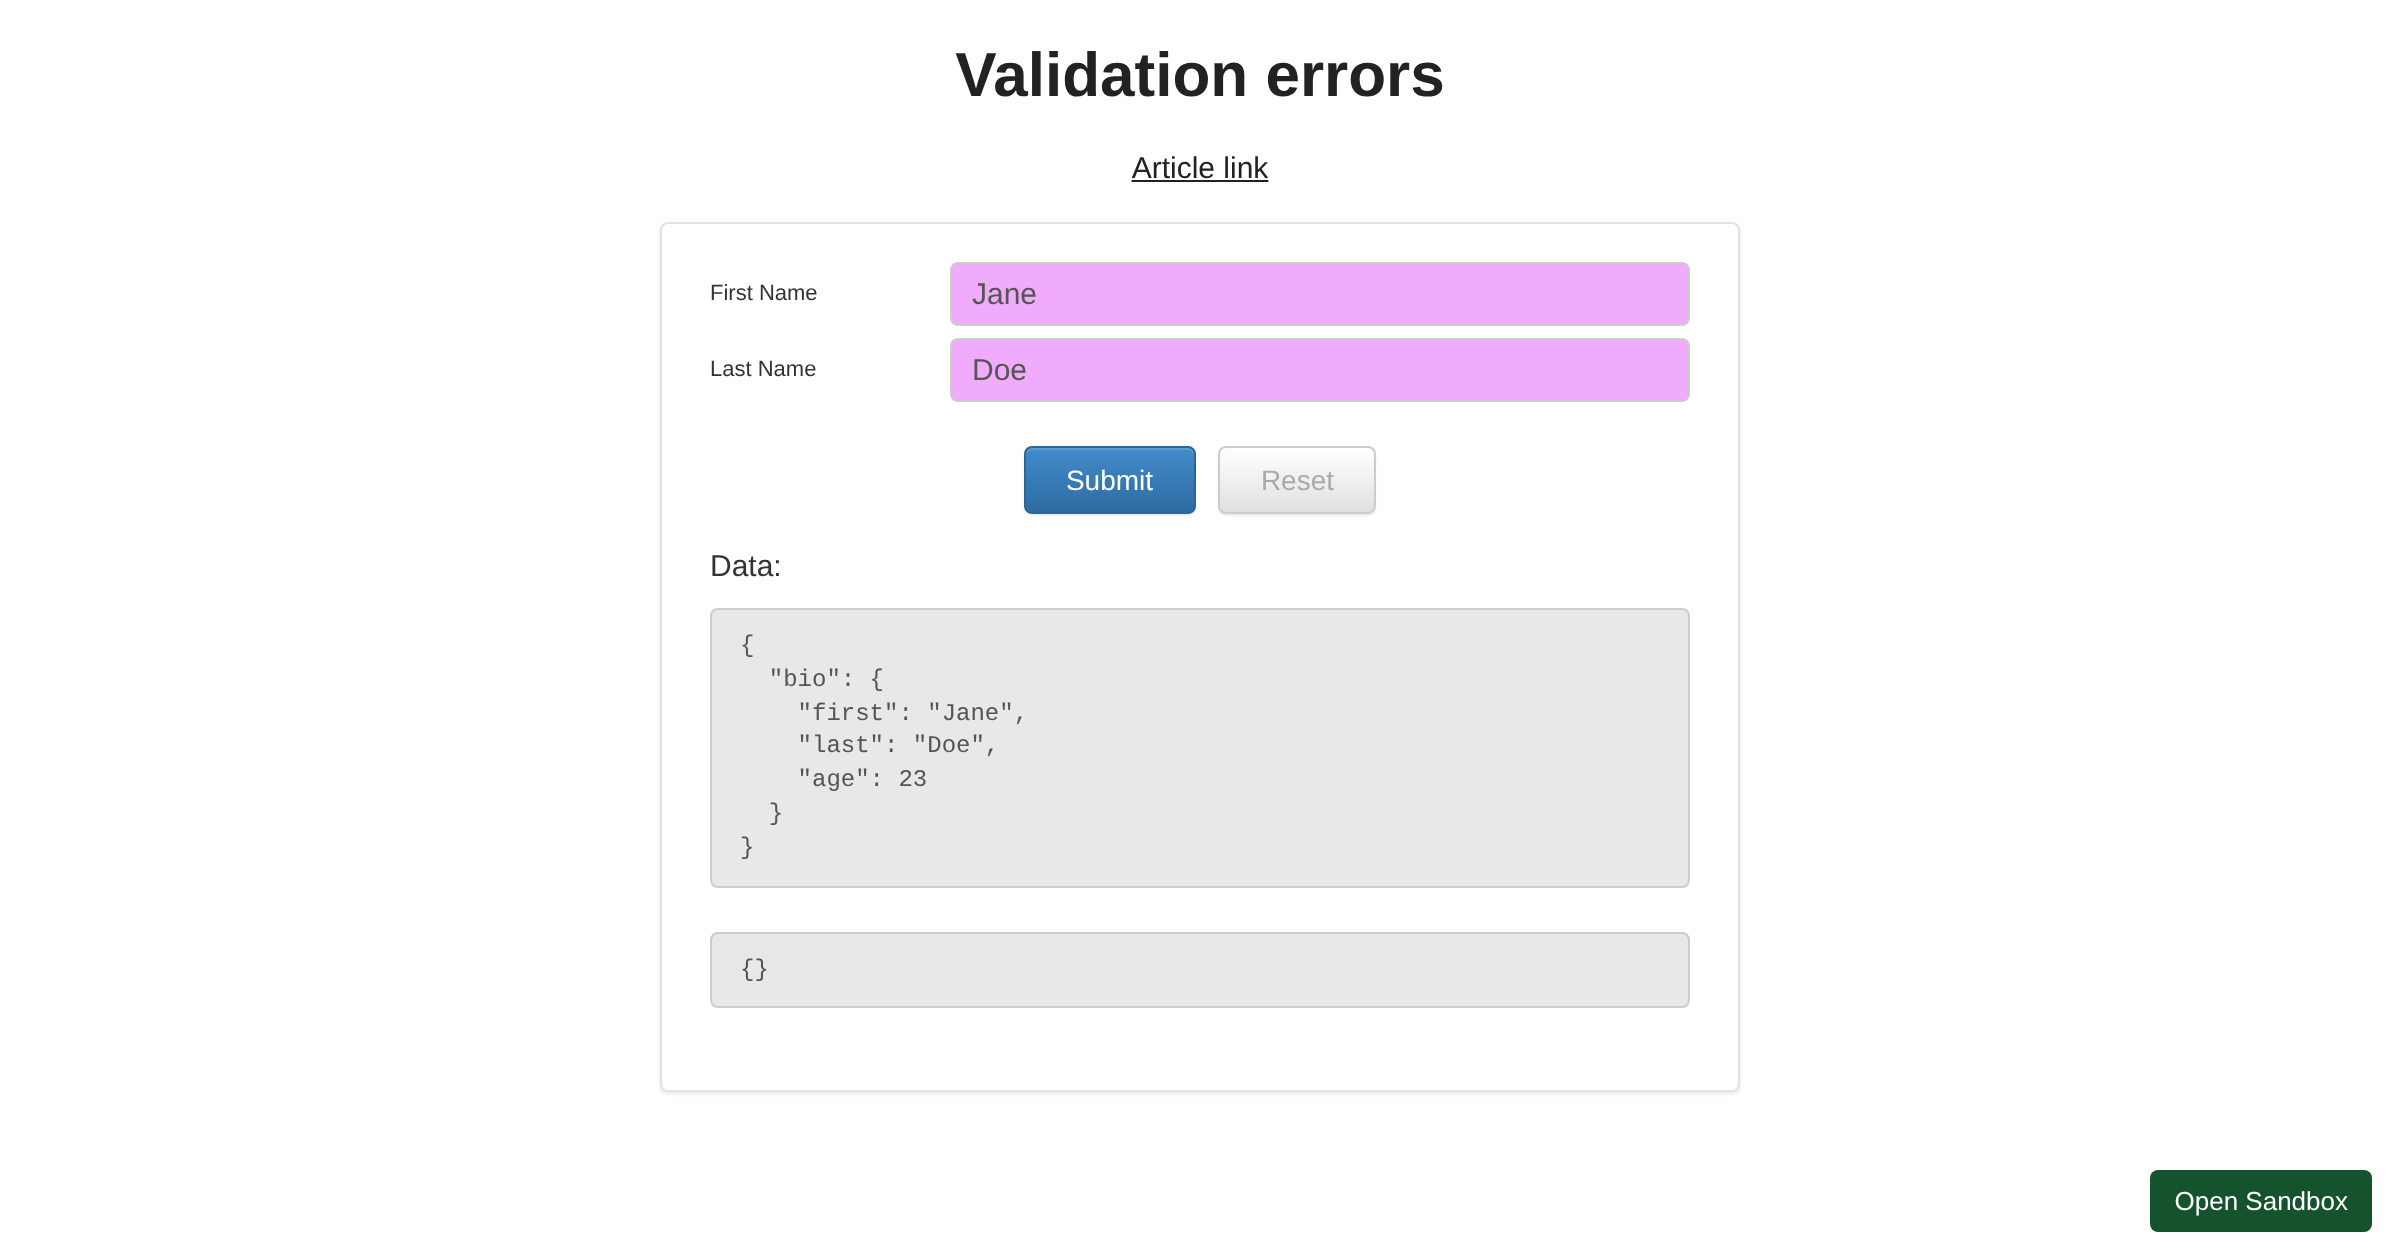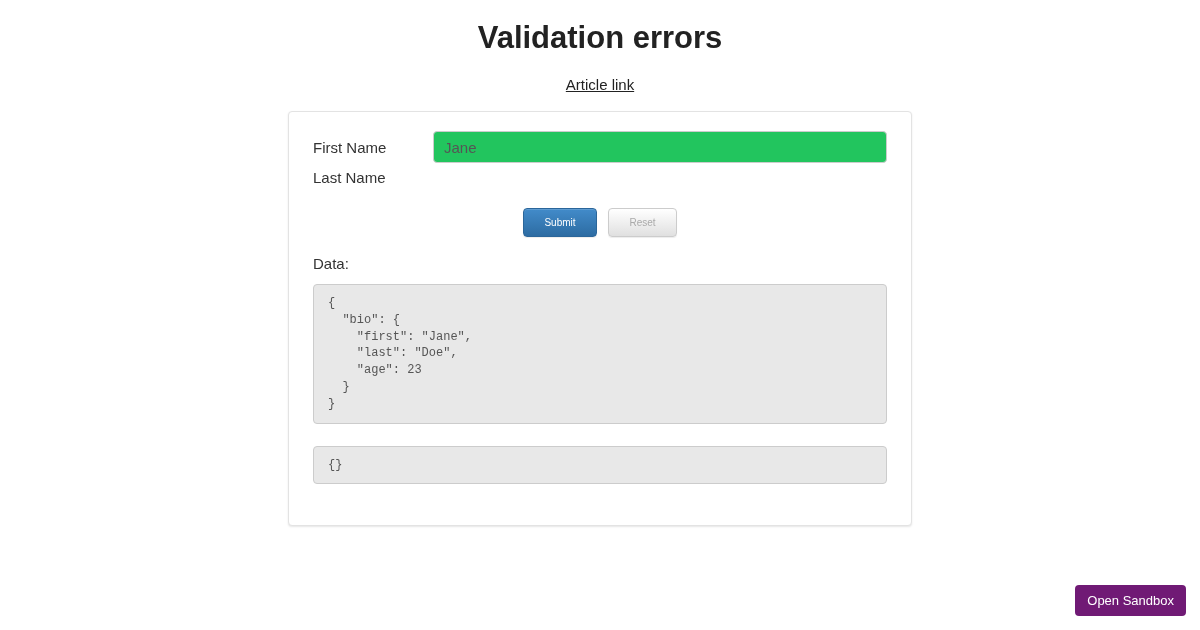--- a/index.html
+++ b/index.html
@@ -10,21 +10,21 @@
     body {
       font-family: "Helvetica Neue", Helvetica, Arial, sans-serif;
       font-size: 14px;
       color: #333;
       background: #fff;
       width: 1200px;
       height: 630px;
       position: relative;
     }
     .container {
-      width: 624px;
+      width: 540px;
       margin: 0 auto;
       text-align: center;
     }
     h1 {
       font-size: 31px;
       font-weight: 700;
       margin-top: 20px;
       margin-bottom: 10px;
       color: #222;
     }
@@ -43,43 +43,43 @@
       text-align: left;
       padding: 19px 24px;
     }
     .form-row {
       display: flex;
       align-items: center;
       margin-bottom: 6px;
     }
     .form-label {
       width: 120px;
-      font-size: 15px;
+      font-size: 11px;
       color: #333;
       padding-right: 10px;
     }
     .form-input {
       flex: 1;
       height: 32px;
       padding: 6px 10px;
       font-size: 15px;
       border: 1px solid #ccc;
       border-radius: 4px;
       color: #555;
-      background: #22c55e;
+      background: #f0abfc;
     }
     .button-row {
       text-align: center;
       margin-top: 22px;
       margin-bottom: 18px;
     }
     .btn {
       display: inline-block;
       padding: 8px 20px;
-      font-size: 10px;
+      font-size: 14px;
       border-radius: 4px;
       border: 1px solid transparent;
       cursor: pointer;
       margin: 0 4px;
     }
     .btn-primary {
       color: #fff;
       background: linear-gradient(to bottom, #428bca, #2d6ca2);
       border-color: #2b669a;
       box-shadow: inset 0 1px 0 rgba(255,255,255,0.15), 0 1px 1px rgba(0,0,0,0.075);
@@ -106,21 +106,21 @@
       font-size: 12px;
       color: #555;
       white-space: pre;
       margin-bottom: 22px;
       line-height: 1.4;
     }
     .open-sandbox {
       position: absolute;
       right: 14px;
       bottom: 14px;
-      background: #701a75;
+      background: #14532d;
       color: #fff;
       font-size: 13px;
       padding: 8px 12px;
       border-radius: 4px;
       border: none;
       cursor: pointer;
     }
   </style>
 </head>
 <body>
@@ -131,20 +131,21 @@
 
   <div class="panel">
 
     <div class="form-row">
       <label class="form-label">First Name</label>
       <input type="text" class="form-input" value="Jane" style="">
     </div>
 
     <div class="form-row">
       <label class="form-label">Last Name</label>
+      <input type="text" class="form-input" value="Doe" style="">
     </div>
 
 
     <div class="button-row">
       <button class="btn btn-primary">Submit</button>
       <button class="btn btn-default">Reset</button>
     </div>
 
     <div class="section-heading">Data:</div>
     <pre>{

